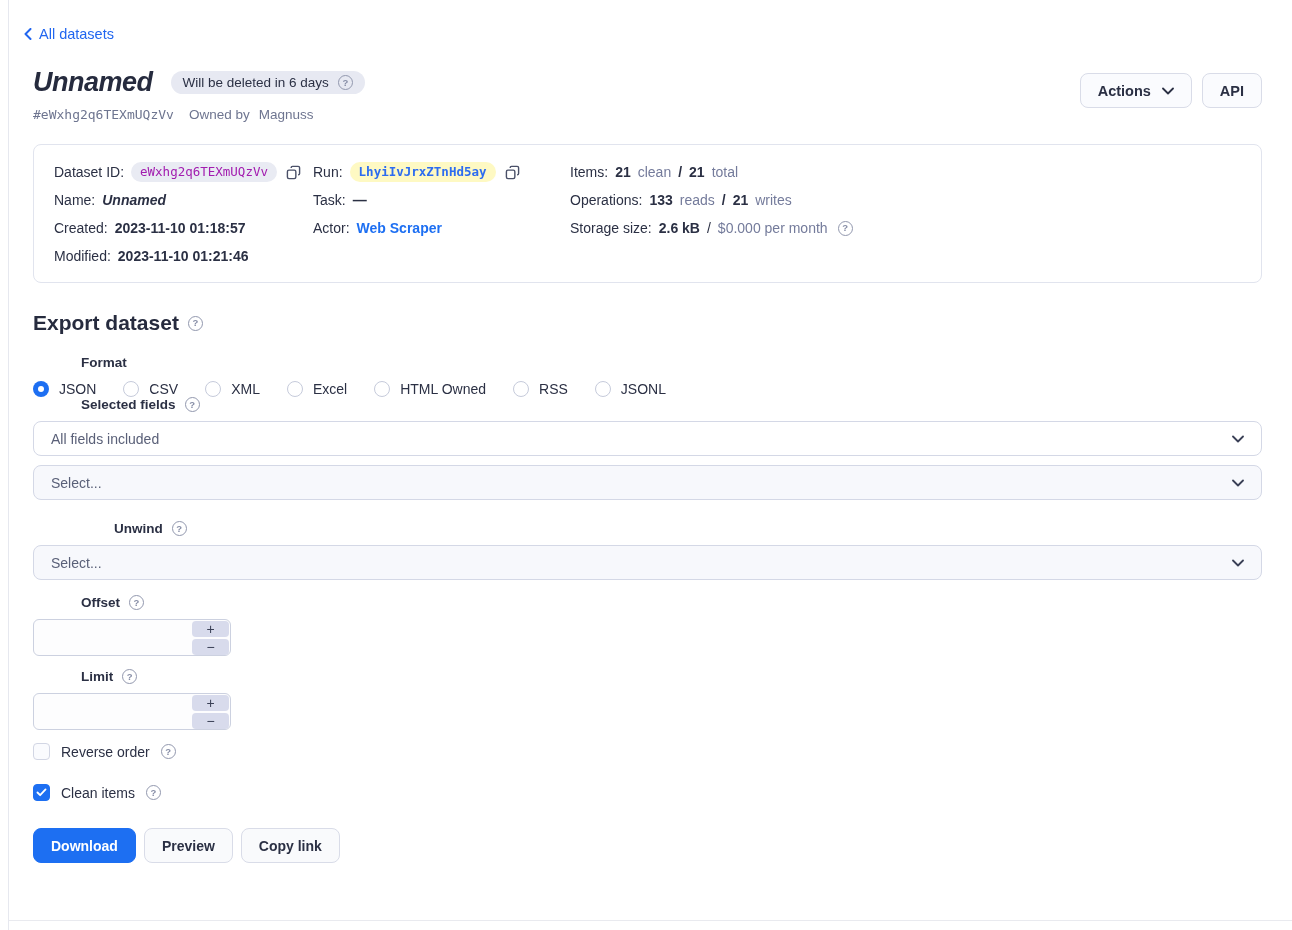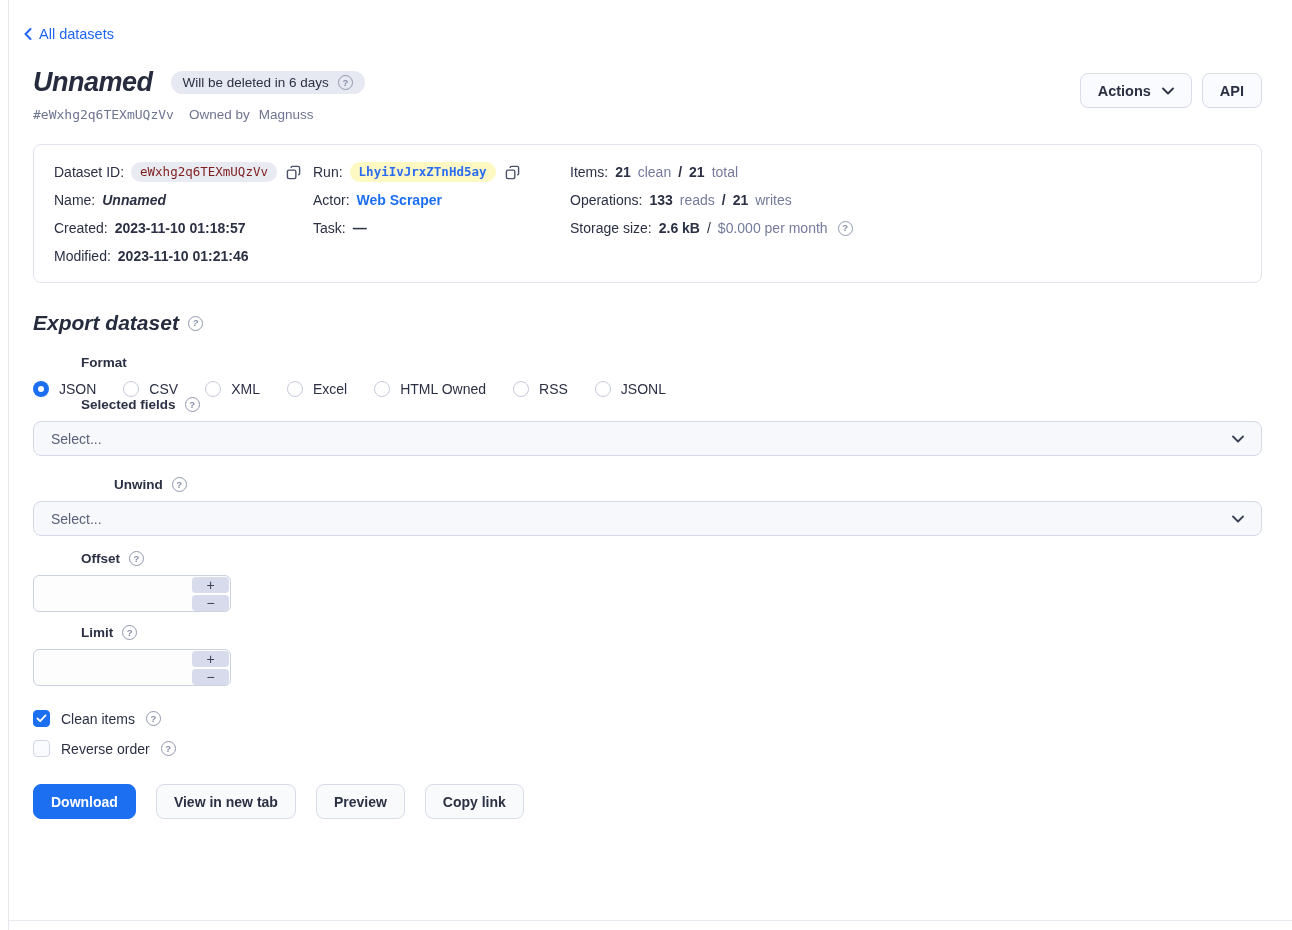--- a/index.html
+++ b/index.html
@@ -34,33 +34,33 @@
 
   
   .panel { margin:22px 0 0 9px; border:1px solid #e1e4ee; border-radius:8px;
     padding:13px 20px 12px 20px; display:grid; grid-template-columns:259px 257px 1fr; font-size:14px; }
   .info-row { height:28px; display:flex; align-items:center; gap:7px; white-space:nowrap; }
   .ilabel { color:#2b3044; }
   .ivalue-b { font-weight:700; }
   .italic { font-style:italic; }
   .slate { color:#747b9b; }
   .chip { font-size:12.5px; padding:2px 9px 3px; border-radius:10px; }
-  .chip-gray { background:#e9ebf3; color:#7f1d1d; }
+  .chip-gray { background:#e9ebf3; color:#a21caf; }
   .chip-blue { background:#fef9c3; color:#2c6cf0; font-weight:700; cursor:pointer; }
   .copy-btn { display:inline-flex; margin-left:2px; cursor:pointer; }
   .link { color:#1d6ff2; font-weight:700; cursor:pointer; }
 
   
   .help { display:inline-flex; align-items:center; justify-content:center; width:15px; height:15px;
     border:1.2px solid #9298ae; border-radius:50%; color:#868da6; flex:0 0 auto; cursor:pointer; }
   .help::before { content:"?"; font-size:9.5px; font-weight:700; line-height:1; }
 
   
   .export-heading { display:flex; align-items:center; gap:9px; margin:28px 0 0 9px;
-    font-size:21px; font-weight:700; color:#262b3e;font-style:italic; }
+    font-size:21px; font-weight:700; color:#262b3e; }
   .form { margin-left:9px; }
   .field-label { display:flex; align-items:center; gap:9px; font-size:13.5px; font-weight:700; color:#2b3044;padding-left:48px; }
   .mt20{margin-top:20px;} .mt22{} .mt15{margin-top:15px;} .mt21{margin-top:21px;margin-left:33px;} .mt13{margin-top:13px;}
 
   .radio-row { display:flex; gap:27px; margin-top:11px; }
   .radio-item { display:flex; align-items:center; gap:10px; font-size:14px; cursor:pointer; }
   .radio { width:16px; height:16px; border-radius:50%; border:1px solid #c6cbdb; background:#fff; position:relative; }
   .radio.checked { border:none; background:#1d6ff2; }
   .radio.checked::after { content:""; position:absolute; left:5px; top:5px; width:6px; height:6px;
     border-radius:50%; background:#fff; }
@@ -76,21 +76,21 @@
   .step { flex:1; background:#d8dbec; border-radius:4px; display:flex; align-items:center; justify-content:center;
     color:#3a4056; font-size:14px; cursor:pointer; }
   .step-up::before { content:"+"; }
   .step-down::before { content:"\2212"; }
 
   .check-row { display:flex; align-items:center; gap:11px; font-size:14px; }
   .checkbox { width:17px; height:17px; border-radius:4px; border:1px solid #d2d6e4; background:#fafbfe;
     display:flex; align-items:center; justify-content:center; cursor:pointer; }
   .checkbox.checked { background:#1d6ff2; border-color:#1d6ff2; }
 
-  .bottom-buttons { display:flex; gap:20px; margin:27px 0 0 9px; }
+  .bottom-buttons { display:flex; gap:8px; margin:27px 0 0 9px; }
   .btn { height:35px; padding:0 17px; border-radius:8px; font-size:14px; font-weight:700;
     display:inline-flex; align-items:center; cursor:pointer; }
   .btn-primary { background:#1d6ff2; color:#ffffff; border:1px solid #1d6ff2; }
   .btn-plain { background:#f9fafc; color:#2b3044; border:1px solid #d9dce8; }
 </style>
 </head>
 <body>
 
 <div class="rail-left"></div>
 <div class="divider-bottom"></div>
@@ -167,26 +167,26 @@
         <span class="ilabel">Run:</span>
         <span class="chip chip-blue mono">LhyiIvJrxZTnHd5ay</span>
         <span class="copy-btn">
           <svg width="15" height="15" viewBox="0 0 16 16" fill="none" stroke="#4a5068" stroke-width="1.5" stroke-linejoin="round">
               <rect x="1.5" y="5.5" width="9" height="9" rx="1.6"></rect>
               <path d="M5.5 3.2v-.2a1.5 1.5 0 0 1 1.5-1.5h6A1.5 1.5 0 0 1 14.5 3v6a1.5 1.5 0 0 1-1.5 1.5h-.2"></path>
             </svg>
         </span>
       </div>
       <div class="info-row">
+        <span class="ilabel">Task:</span>
+        <span class="ivalue-b">—</span>
+      </div>
+      <div class="info-row">
         <span class="ilabel">Actor:</span>
         <span class="link">Web Scraper</span>
-      </div>
-      <div class="info-row">
-        <span class="ilabel">Task:</span>
-        <span class="ivalue-b">—</span>
       </div>
     </div>
     <div>
       <div class="info-row">
         <span class="ilabel">Items:</span>
         <span class="ivalue-b">21</span>
         <span class="slate">clean</span>
         <span class="ivalue-b">/</span>
         <span class="ivalue-b">21</span>
         <span class="slate">total</span>
@@ -247,20 +247,26 @@
       </div>
       <div class="radio-item">
         <span class="radio"></span>
         <span>JSONL</span>
       </div>
     </div>
 
     <div class="field-label mt22">
       <span>Selected fields</span>
       <span class="help"></span>
+    </div>
+    <div class="select">
+      <span>All fields included</span>
+      <svg class="chev-down" viewBox="0 0 12 8" fill="none">
+          <path d="M1 1.5l5 5 5-5" stroke="#3a4056" stroke-width="1.8" stroke-linecap="round" stroke-linejoin="round"></path>
+        </svg>
     </div>
 
     <div class="select lite">
       <span>Select...</span>
       <svg class="chev-down" viewBox="0 0 12 8" fill="none">
           <path d="M1 1.5l5 5 5-5" stroke="#3a4056" stroke-width="1.8" stroke-linecap="round" stroke-linejoin="round"></path>
         </svg>
     </div>
 
     <div class="field-label mt21">
@@ -297,39 +303,38 @@
       <div class="steppers">
         <div class="step step-up">
             <span></span>
           </div>
         <div class="step step-down">
             <span></span>
           </div>
       </div>
     </div>
 
+    <div class="check-row" style="margin-top:13px;">
+      <span class="checkbox"></span>
+      <span>Reverse order</span>
+      <span class="help"></span>
+    </div>
+
     <div class="check-row" style="margin-top:24px;">
       <span class="checkbox checked">
         <svg width="11" height="9" viewBox="0 0 12 10" fill="none">
             <path d="M1.5 5l3 3 6-6.5" stroke="#ffffff" stroke-width="2" stroke-linecap="round" stroke-linejoin="round"></path>
           </svg>
       </span>
       <span>Clean items</span>
       <span class="help"></span>
     </div>
 
-    <div class="check-row" style="margin-top:13px;">
-      <span class="checkbox"></span>
-      <span>Reverse order</span>
-      <span class="help"></span>
-    </div>
-
   </div>
 
   
   <div class="bottom-buttons">
     <div class="btn btn-primary">Download</div>
-    <div class="btn btn-plain">View in new tab</div>
     <div class="btn btn-plain">Preview</div>
     <div class="btn btn-plain">Copy link</div>
   </div>
 
 </div>
 
 </body></html>

